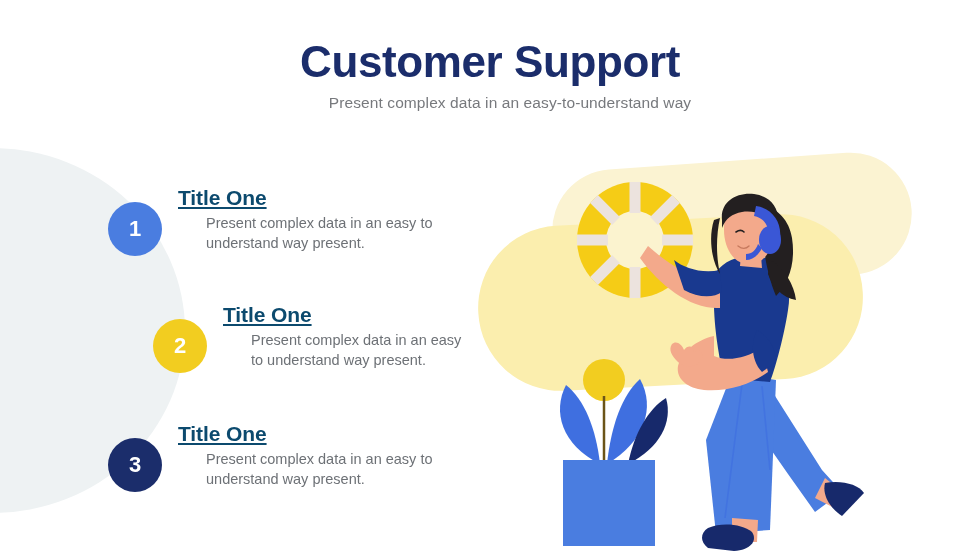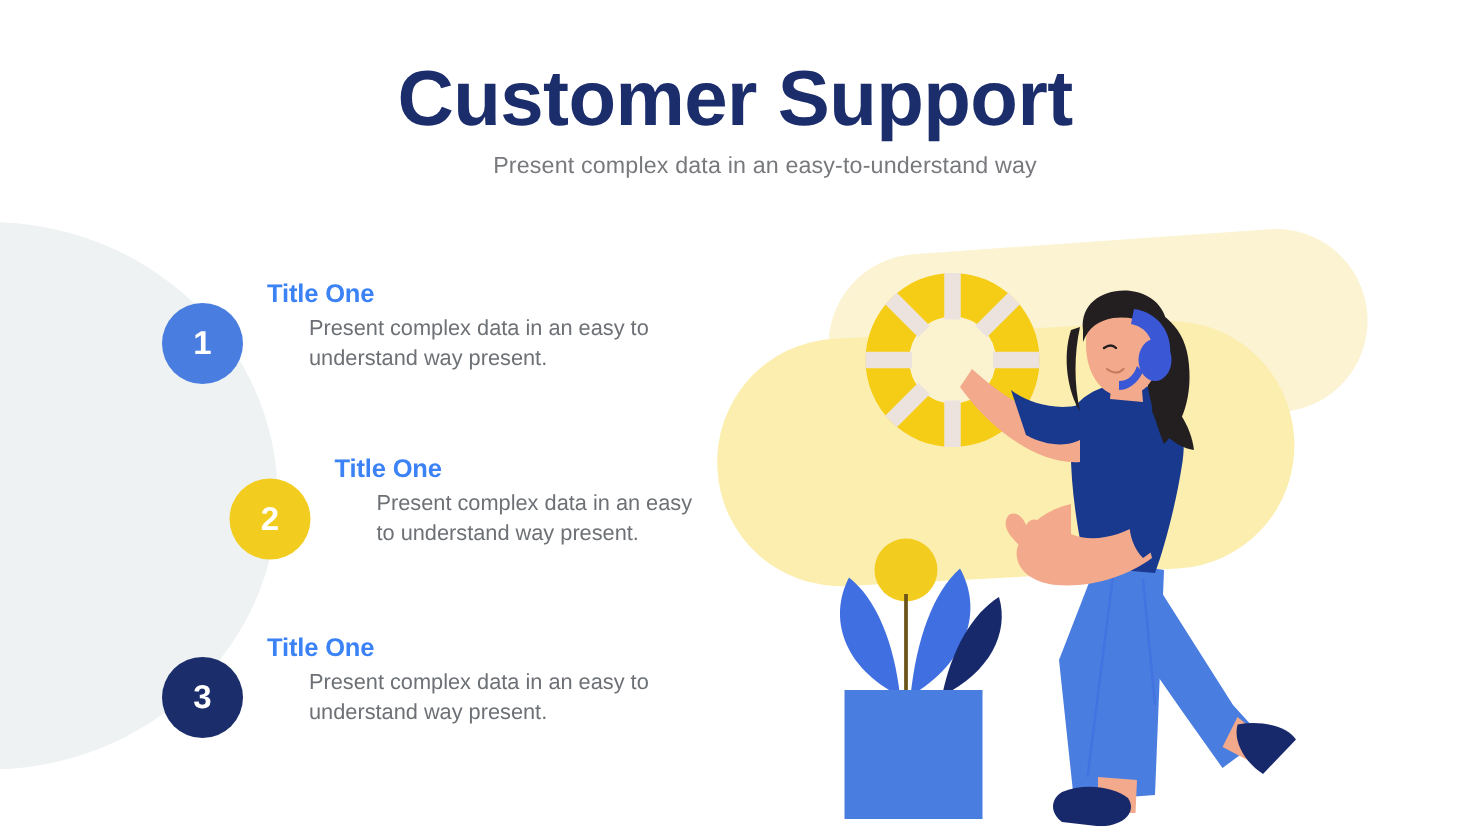--- a/index.html
+++ b/index.html
@@ -40,21 +40,21 @@
   .header {
     position: absolute;
     left: 0;
     top: 38px;
     width: 980px;
     text-align: center;
     z-index: 5;
   }
 
   .title {
-    font-size: 52px;
+    font-size: 44px;
     font-weight: bold;
     color: #1b2d6b;
     letter-spacing: -0.4px;
     line-height: 1.08;
   }
 
   .subtitle {
     margin-top: 8px;
     font-size: 15.5px;
     color: #77797d;
@@ -95,25 +95,26 @@
     margin-top: 16px;
   }
 
   .badge-blue   { background: #4a7de0; }
   .badge-yellow { background: #f2cd20; }
   .badge-navy   { background: #1b2d6b; }
 
   .item-text { margin-left: 16px; padding-top: 0; }
 
   .item-title {
-    font-size: 17px;
+    font-size: 21px;
     font-weight: bold;
-    color: #3b82f6;
+    color: #0c4a6e;
     margin-bottom: 4px;
     letter-spacing: -0.1px;
+    text-decoration: underline;
   }
 
   .item-desc {
     font-size: 14.5px;
     color: #6d7176;
     line-height: 1.35;
     max-width: 250px;
     margin-left: 28px;
   }
 

